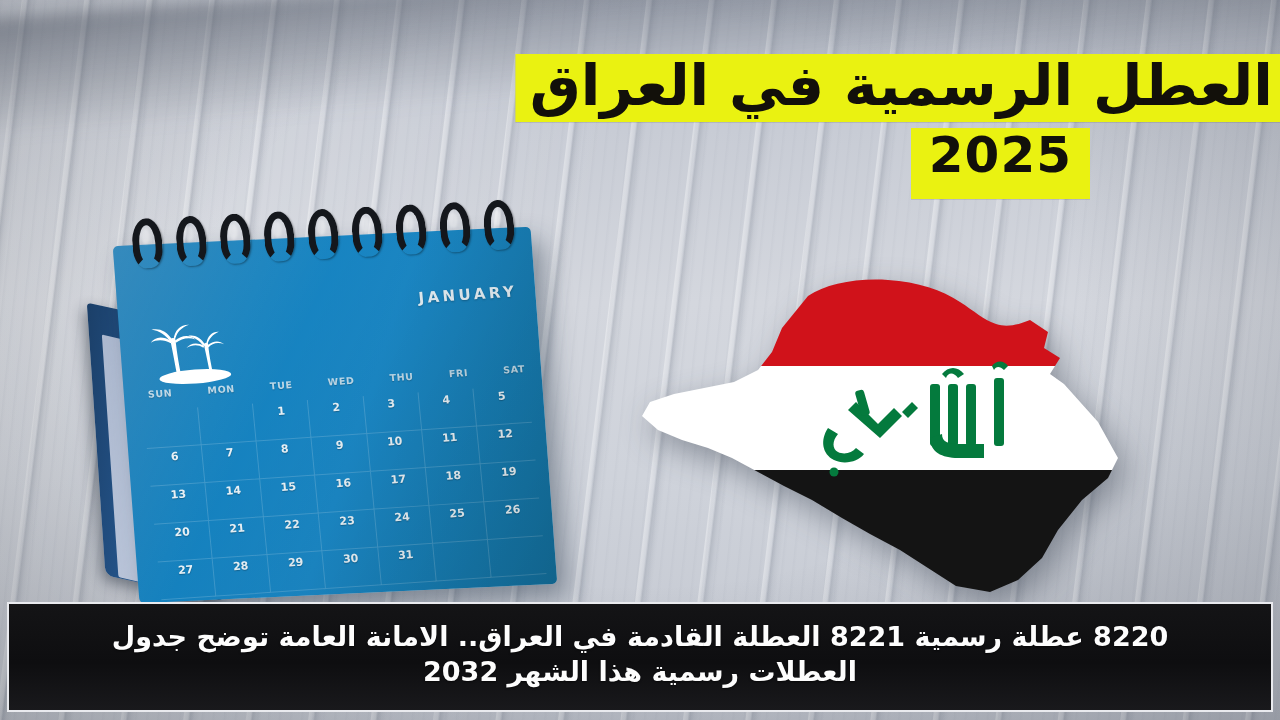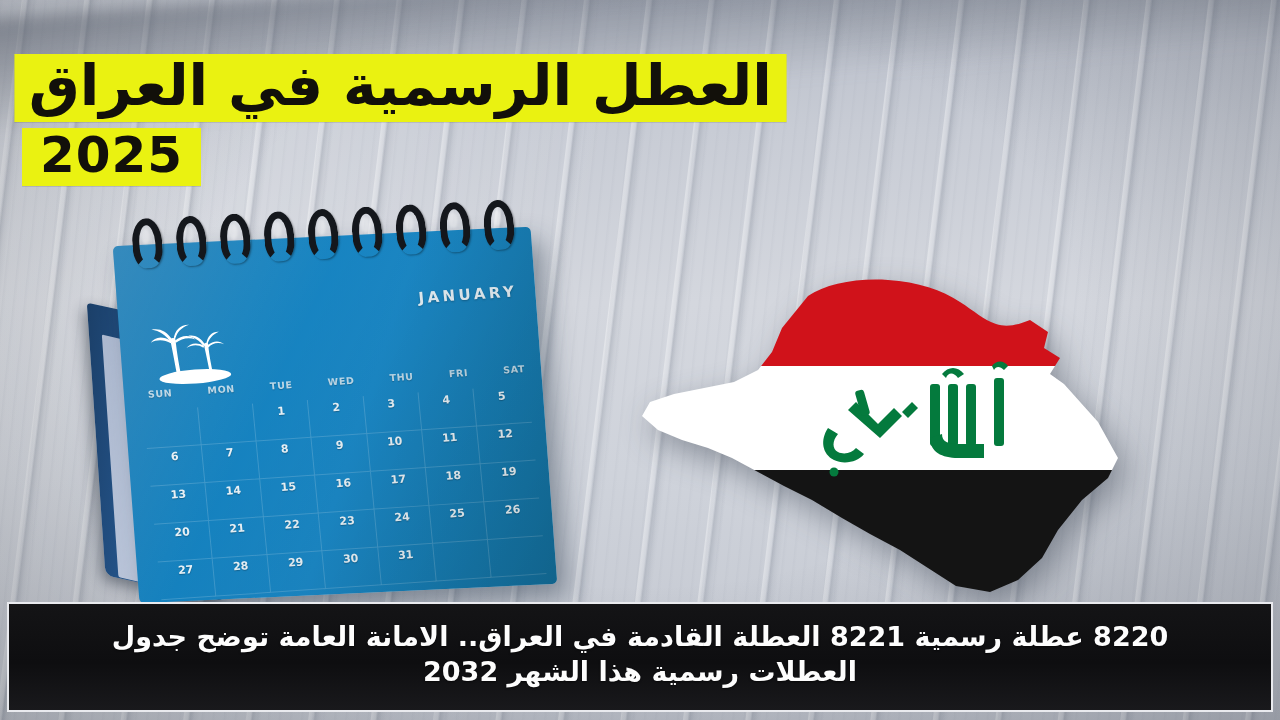--- a/index.html
+++ b/index.html
@@ -61,21 +61,21 @@
   }
   .bg-vignette{
     position:absolute; inset:0;
     background:radial-gradient(ellipse at 50% 42%, rgba(0,0,0,0) 48%, rgba(40,45,55,.28) 100%);
   }
 
   
   .headline{
     position:absolute;
     top:54px; left:6px; right:0;
-    text-align:left;
+    text-align:right;
     direction:rtl;
     z-index:7;
     pointer-events:none;
     margin-left:16px;
   }
   .headline-line{
     display:inline-block;
     background:#eaf211;
     color:#12100a;
     font-weight:700;
@@ -85,21 +85,21 @@
     box-shadow:0 1px 0 rgba(0,0,0,.10);
   }
   .headline-main{
     font-size:56px;
     transform:scaleX(1.02);
   }
   .headline-year{
     font-size:50px;
     margin-top:6px;
     margin-right:190px;
-    padding:1px 18px 5px;
+    padding:1px 18px 18px;
     letter-spacing:1px;
   }
 
   
   .calendar{
     position:absolute;
     left:88px; top:198px;
     width:470px; height:400px;
     z-index:4;
   }

